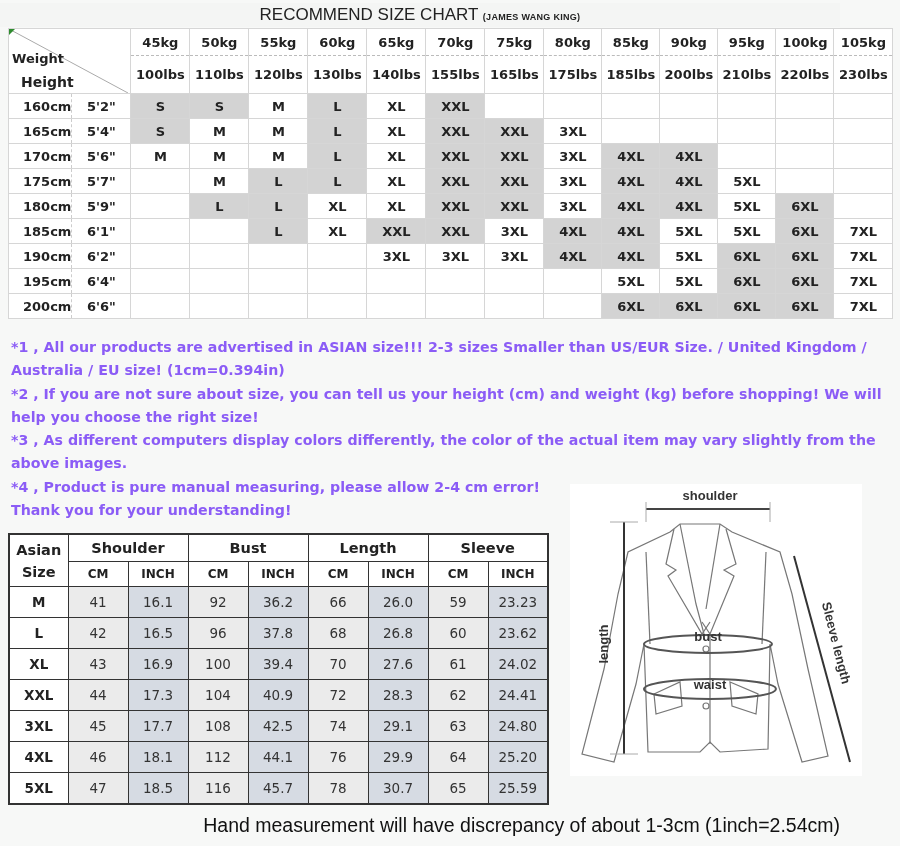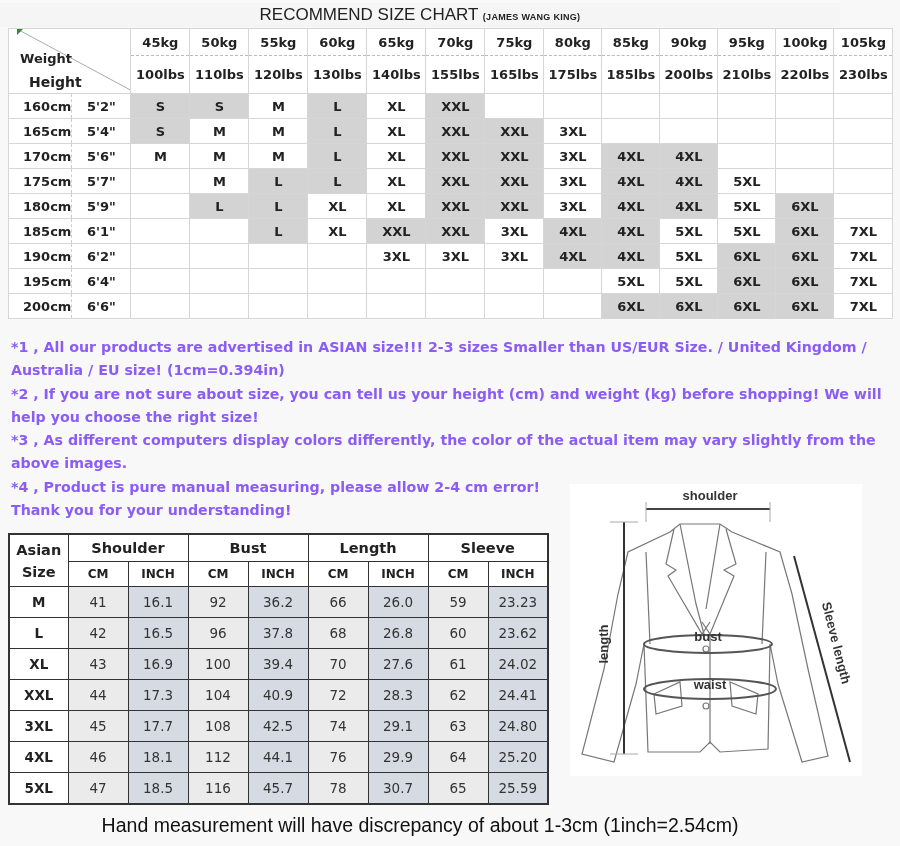--- a/index.html
+++ b/index.html
@@ -7,36 +7,36 @@
   .title { position:absolute; left:0; top:3px; width:840px; height:24px; background:#f4f5f4; text-align:center; font-family:"Liberation Sans", sans-serif; font-size:17px; color:#222; line-height:24px; }
   .title .sub { font-size:9px; font-weight:bold; letter-spacing:0.3px; }
   table.rec { position:absolute; left:8px; top:28px; border-collapse:collapse; background:#fff; table-layout:fixed; }
   table.rec td { border:1px solid #d6d6d6; font-weight:bold; font-size:13px; color:#222; text-align:center; padding:0; height:24px; white-space:nowrap; overflow:hidden; }
   table.rec tr.kg td { height:26px; border-bottom:1px dashed #bbb; }
   table.rec tr.lbs td { height:37px; border-top:1px dashed #bbb; }
   table.rec td.hcm { text-align:left; padding-left:14px; border-right:1px dashed #ccc; }
   table.rec td.hft { text-align:center; border-left:1px dashed #ccc; }
   table.rec td.g { background:#d3d3d3; }
   table.rec td.corner { position:relative; text-align:left; vertical-align:bottom; }
-  .corner-inner { position:absolute; left:8px; top:0; width:100%; height:100%;text-align:center; }
+  .corner-inner { position:absolute; left:0; top:0; width:100%; height:100%;text-align:center; }
   .corner-inner svg { position:absolute; left:0; top:0; }
   .corner-w { position:absolute; left:3px; top:22px; font-weight:bold; font-size:13px; }
   .corner-h { position:absolute; left:12px; top:45px; font-weight:bold; font-size:14px; }
   .notes { position:absolute; left:11px; top:336px; width:880px; color:#8b5cf6; font-size:14.2px; line-height:23.3px; font-weight:bold; }
   .notes p { margin:0; }
   table.meas { position:absolute; left:8px; top:533px; border-collapse:collapse; table-layout:fixed; border:2px solid #333; }
   table.meas td { border:1px solid #333; text-align:center; font-size:13.5px; color:#333; padding:0; height:30px; }
   table.meas tr.h1 td { height:26px; font-weight:bold; font-size:14.5px; color:#222; background:#fff; }
   table.meas tr.h2 td { height:24px; font-weight:bold; font-size:12px; color:#222; background:#fff; }
   table.meas td.sz { font-weight:bold; background:#fff; color:#222; }
   table.meas td.cm { background:#ebebeb; }
   table.meas td.in { background:#d6dbe3; }
   table.meas td.asian { font-weight:bold; font-size:14.5px; background:#fff; color:#222; line-height:22px; }
   .diagram { position:absolute; left:570px; top:484px; width:292px; height:292px; background:#fff; }
-  .caption { position:absolute; left:0; top:814px; width:840px; text-align:center; font-family:"Liberation Sans", sans-serif; font-size:19.5px; color:#111; }
+  .caption { position:absolute; left:0; top:814px; width:840px; text-align:right; font-family:"Liberation Sans", sans-serif; font-size:19.5px; color:#111; }
 </style>
 </head>
 <body>
 
 <div class="title">
   <span>RECOMMEND SIZE CHART</span>
   <span class="sub">(JAMES WANG KING)</span>
 </div>
 
 <table class="rec">

